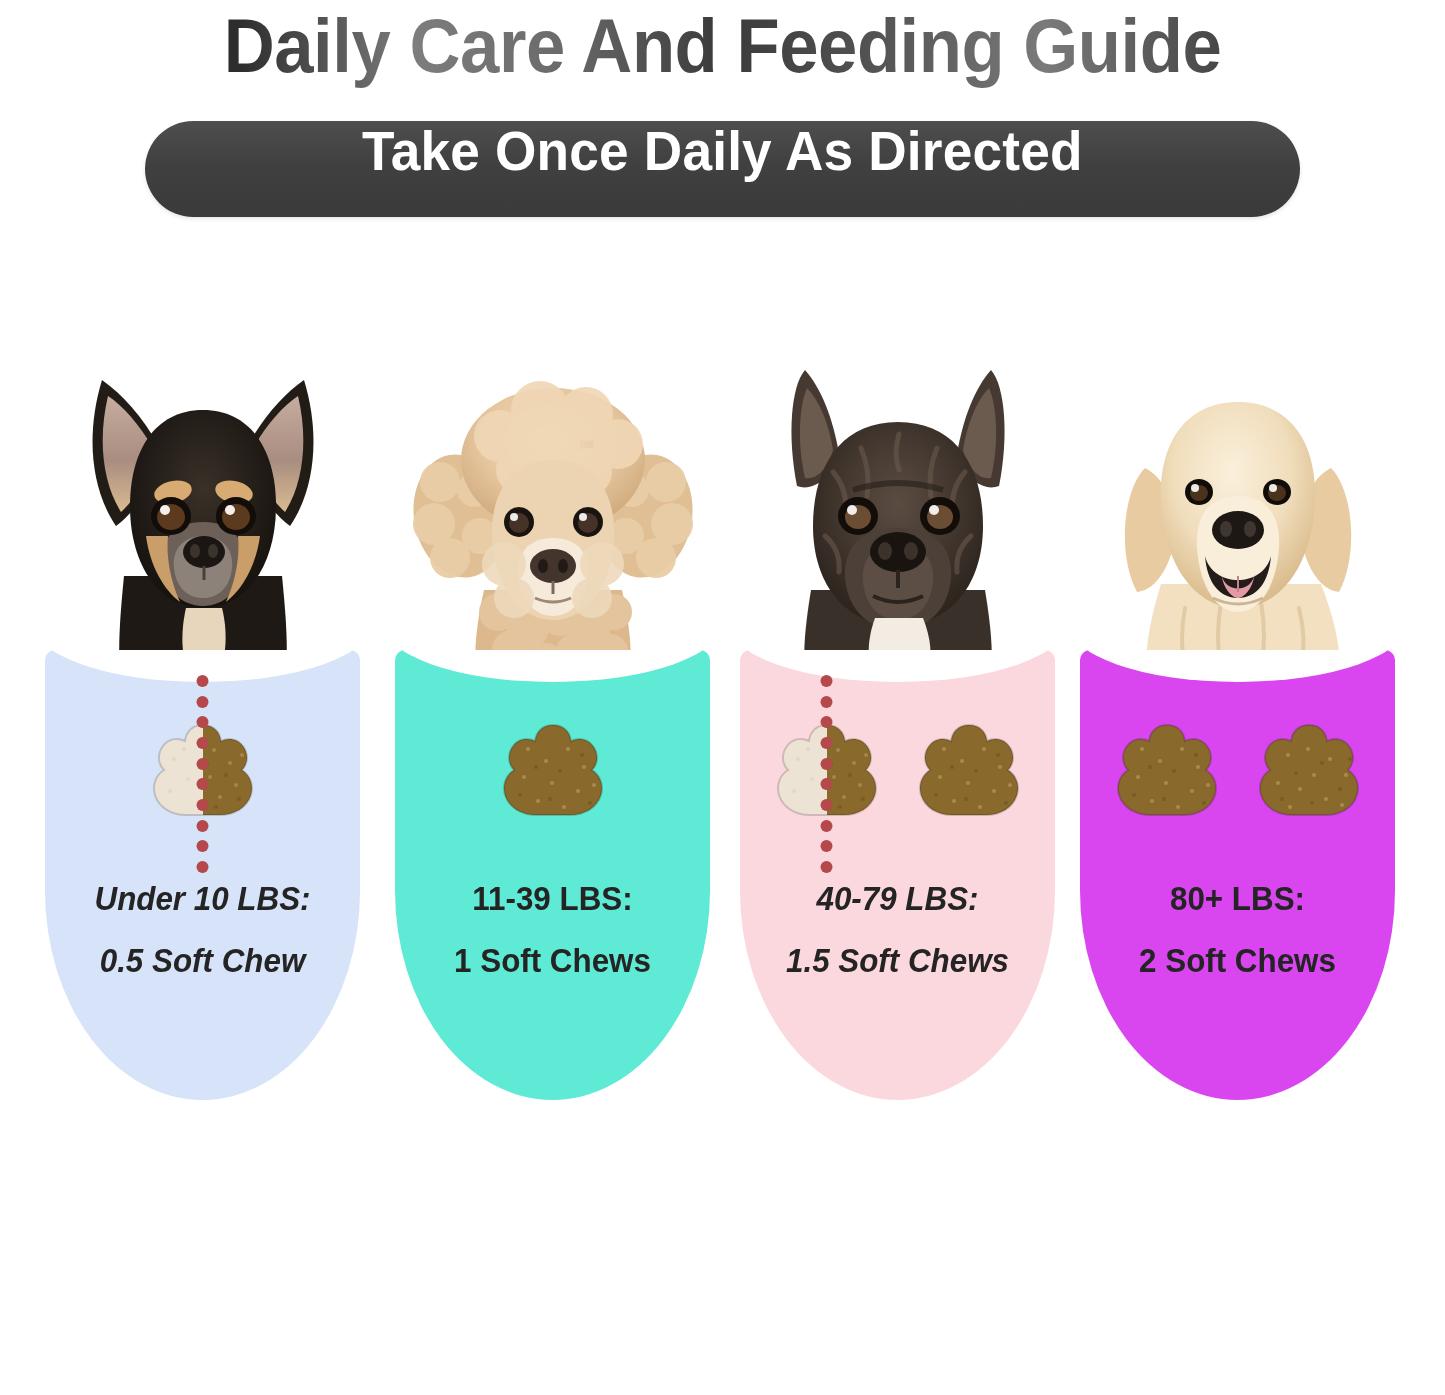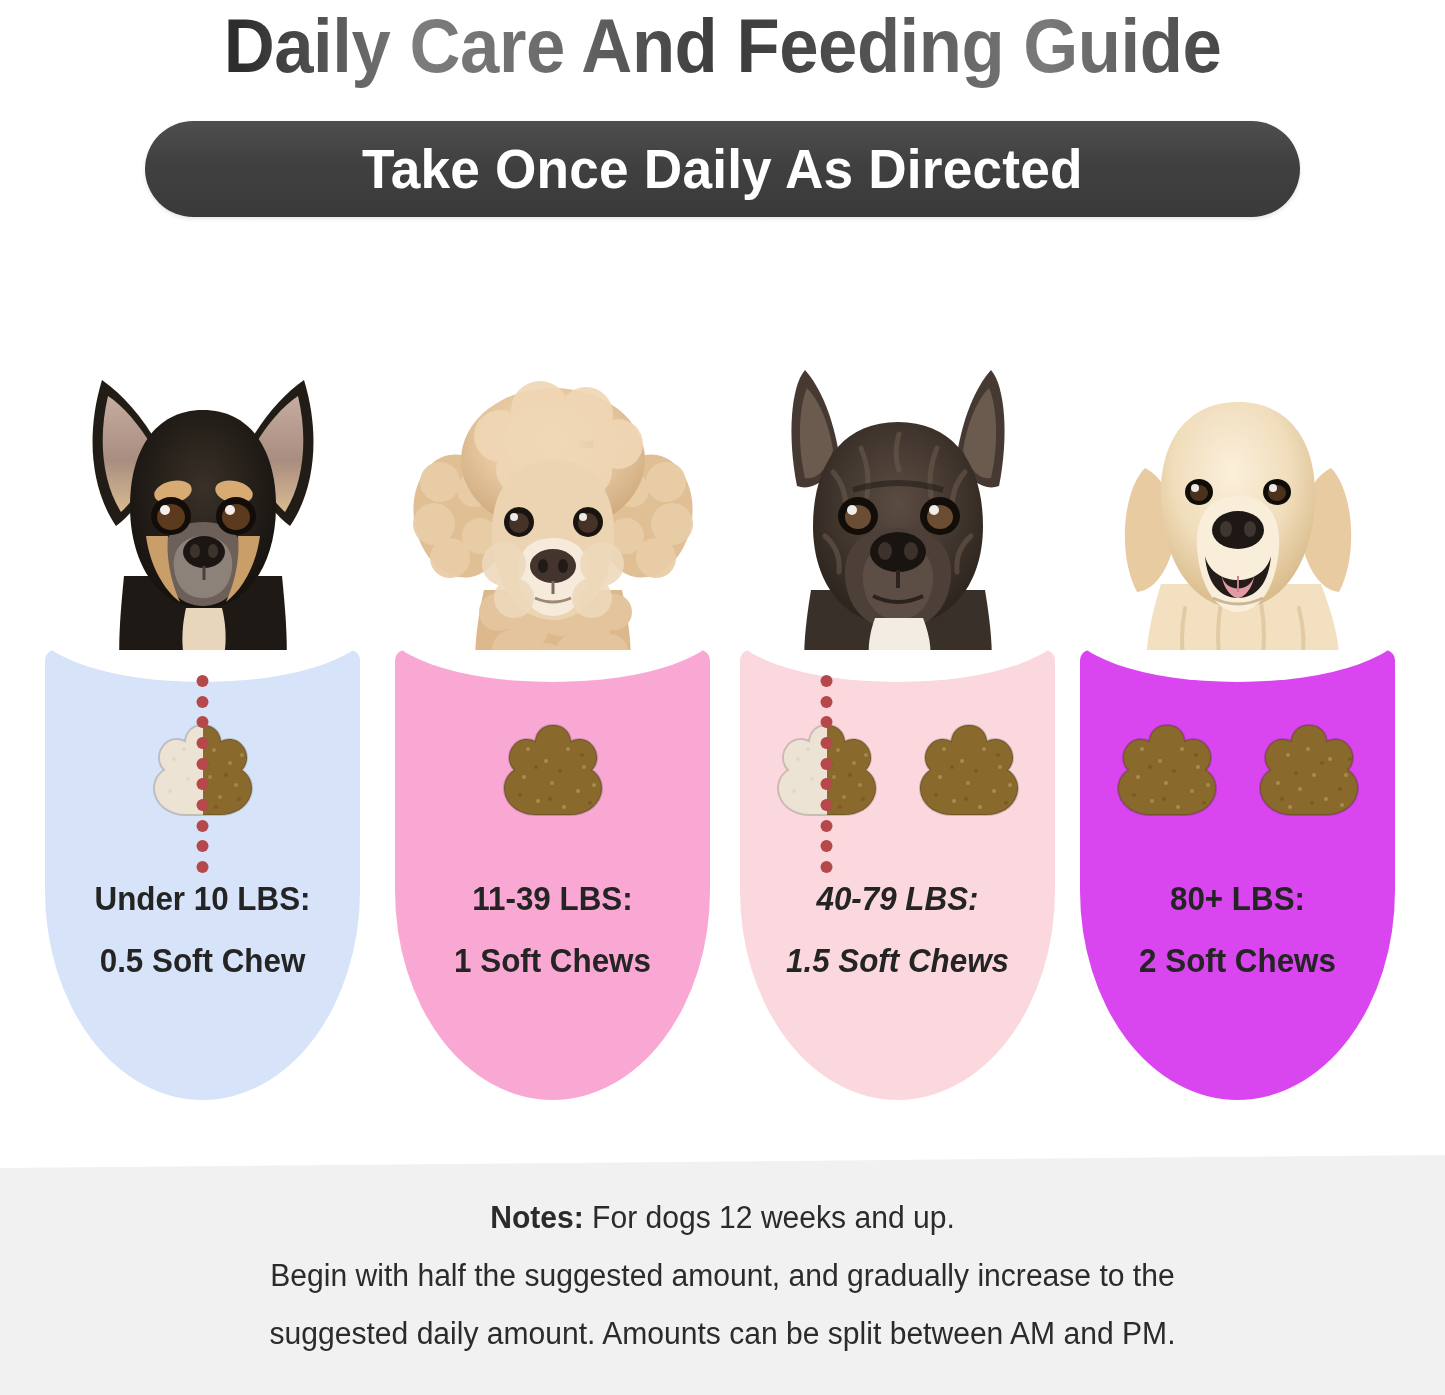--- a/index.html
+++ b/index.html
@@ -27,41 +27,41 @@
     background-clip:text;
     color:transparent;
     -webkit-text-fill-color:transparent;
     white-space:nowrap;
   }
   .pill{
     position:absolute;left:145px;top:121px;
     width:1155px;height:96px;
     border-radius:48px;
     background:linear-gradient(180deg,#4e4e4e 0%,#404040 45%,#3a3a3a 100%);
-    display:flex;align-items:center;justify-content:center;
+    display:flex;align-items:flex-start;justify-content:center;
     box-shadow:0 2px 4px rgba(0,0,0,0.10);
   }
   .pill-text{
     color:#ffffff;
     font-size:56px;
     font-weight:bold;
     letter-spacing:0.2px;
     transform:scaleX(0.95);
     white-space:nowrap;
     line-height:60px;
   }
 
   
   .cards{position:absolute;left:0;top:290px;width:1445px;height:810px;}
   .card{
     position:absolute;
     width:315px;
     top:0;height:810px;
   }
-  .card.c0{left:45px;}
+  .card.c0{left:45px;font-style:italic;}
   .card.c1{left:395px;}
   .card.c2{left:740px;font-style:italic;}
   .card.c3{left:1080px;}
 
   
   .dog{
     position:absolute;left:50%;transform:translateX(-50%);
     bottom:430px;
     width:330px;height:330px;
   }
@@ -311,21 +311,21 @@
           <ellipse cx="200" cy="183" rx="10" ry="10" fill="#463227"></ellipse>
           <circle cx="195" cy="177" r="4" fill="#ffffff" opacity="0.9"></circle>
 
           <ellipse cx="165" cy="226" rx="23" ry="17" fill="#43342e"></ellipse>
           <ellipse cx="155" cy="226" rx="5" ry="7" fill="#221a16"></ellipse>
           <ellipse cx="175" cy="226" rx="5" ry="7" fill="#221a16"></ellipse>
           <path d="M165 241 L165 254" stroke="#7a6a5e" stroke-width="3" fill="none"></path>
           <path d="M147 258 Q165 266 183 258" stroke="#9d8874" stroke-width="3" fill="none"></path>
         </svg>
       </div>
-      <div class="pouch" style="background:#f9a8d4">
+      <div class="pouch" style="background:#5eead4">
         <div class="lip"></div>
         <div class="chews">
           <div class="chew-slot one">
             <div class="paw">
               <svg viewBox="0 0 118 118">
                 <defs>
                     <clipPath id="pawclip1">
                       <path d="M59 10 C48 10 42 17 41 26 C33 22 24 24 19 31 C13 39 14 49 20 55 C12 60 8 70 11 80 C15 93 28 100 42 100 L76 100 C90 100 103 93 107 80 C110 70 106 60 98 55 C104 49 105 39 99 31 C94 24 85 22 77 26 C76 17 70 10 59 10Z"></path>
                     </clipPath>
                   </defs>
@@ -616,21 +616,14 @@
         </div>
         <div class="label">
           <span>80+ LBS:</span>
           <span class="l2">2 Soft Chews</span>
         </div>
       </div>
     </div>
 
   </div>
 
-  <div class="footer">
-    <div class="footer-inner">
-      <span class="fline"><b>Notes:</b><span> For dogs 12 weeks and up.</span></span>
-      <span class="fline">Begin with half the suggested amount, and gradually increase to the</span>
-      <span class="fline">suggested daily amount. Amounts can be split between AM and PM.</span>
-    </div>
-  </div>
 
 </div>
 
 </body></html>

